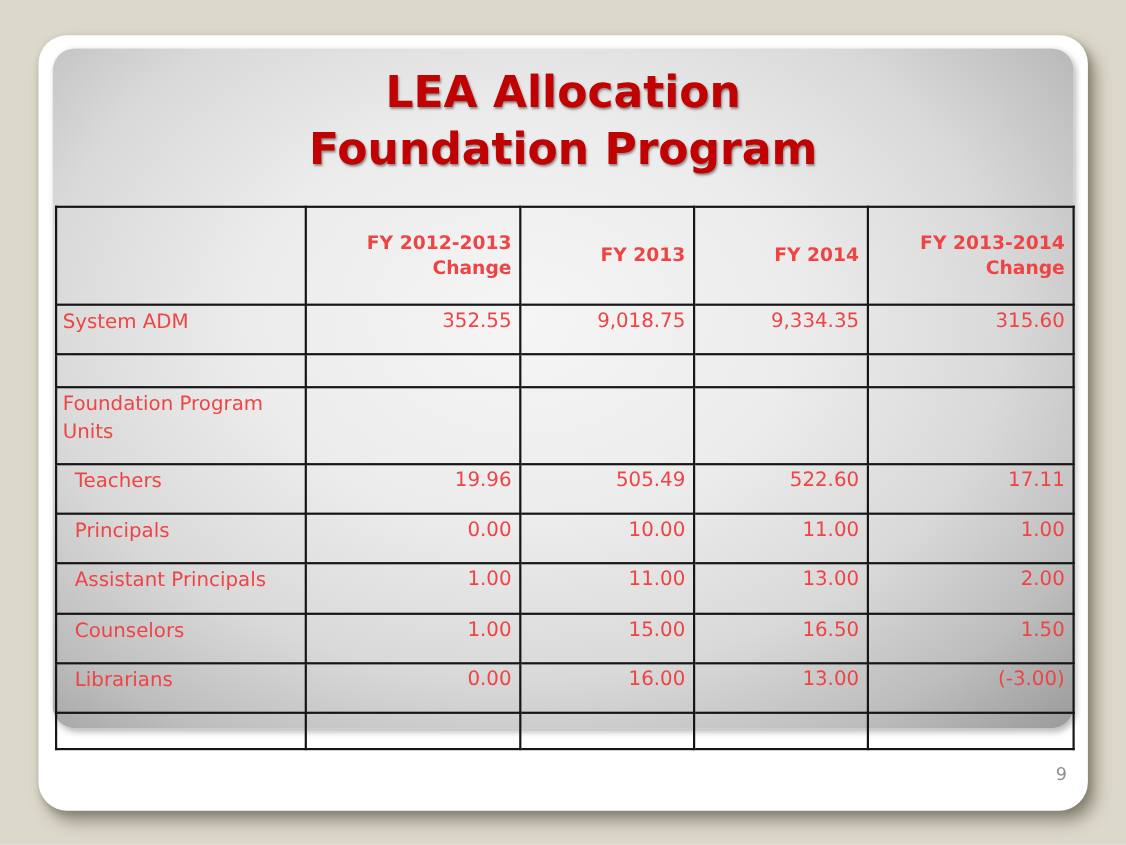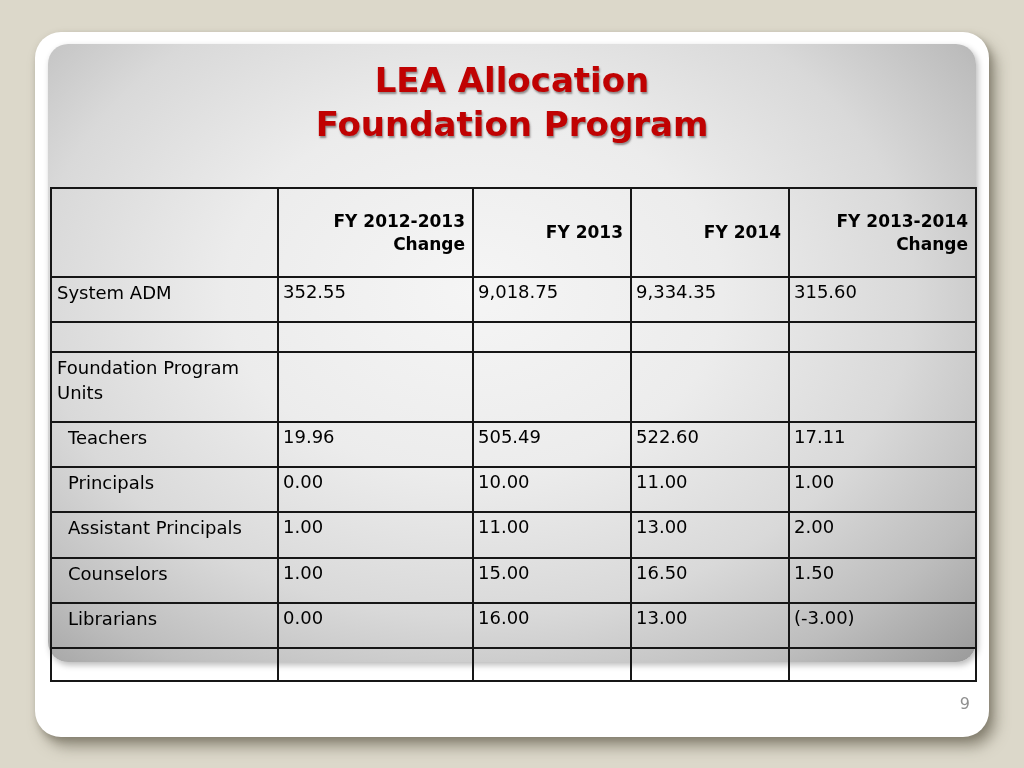--- a/index.html
+++ b/index.html
@@ -15,45 +15,45 @@
   }
   .panel{
     position:absolute;left:13px;top:12px;width:928px;height:618px;
     border-radius:20px;
     background:radial-gradient(ellipse farthest-corner at 46% 40%,
       #f5f5f5 0%, #ececec 35%, #d9d9d9 62%, #bdbdbd 82%, #9a9a9a 100%);
     box-shadow:2px 3px 6px rgba(0,0,0,0.28);
   }
   .title{
     position:absolute;left:0;right:0;top:14px;
-    text-align:center;font-size:34px;font-weight:bold;line-height:1.3;
+    text-align:center;font-size:40px;font-weight:bold;line-height:1.3;
     color:#C00202;
     text-shadow:1px 2px 2px rgba(70,60,60,0.55);
   }
   table.alloc{
     position:absolute;left:15px;top:155px;width:925px;
     border-collapse:collapse;table-layout:fixed;
-    color:#000000;
+    color:#ef4444;
   }
   .alloc th,.alloc td{
     border:2px solid #161616;
     overflow:hidden;
   }
   .alloc thead tr{height:89px;}
   .alloc th{
     font-size:17px;font-weight:bold;text-align:right;vertical-align:middle;
     padding:2px 7px;white-space:pre-line;line-height:1.3;
   }
   .alloc td.lbl{
     font-size:18px;text-align:left;vertical-align:top;
     padding:3px 4px 16px 5px;line-height:1.35;font-weight:normal;
   }
   .alloc td.lbl.ind{padding-left:16px;}
   .alloc td.num{
-    font-size:18px;vertical-align:top;
+    font-size:18px;text-align:right;vertical-align:top;
     padding:3px 7px 0 4px;font-weight:normal;
   }
   .alloc .b{font-weight:bold;}
   .pagenum{
     position:absolute;right:19px;bottom:24px;
     font-size:16px;color:#8F8F8F;
   }
 </style>
 </head>
 <body>

